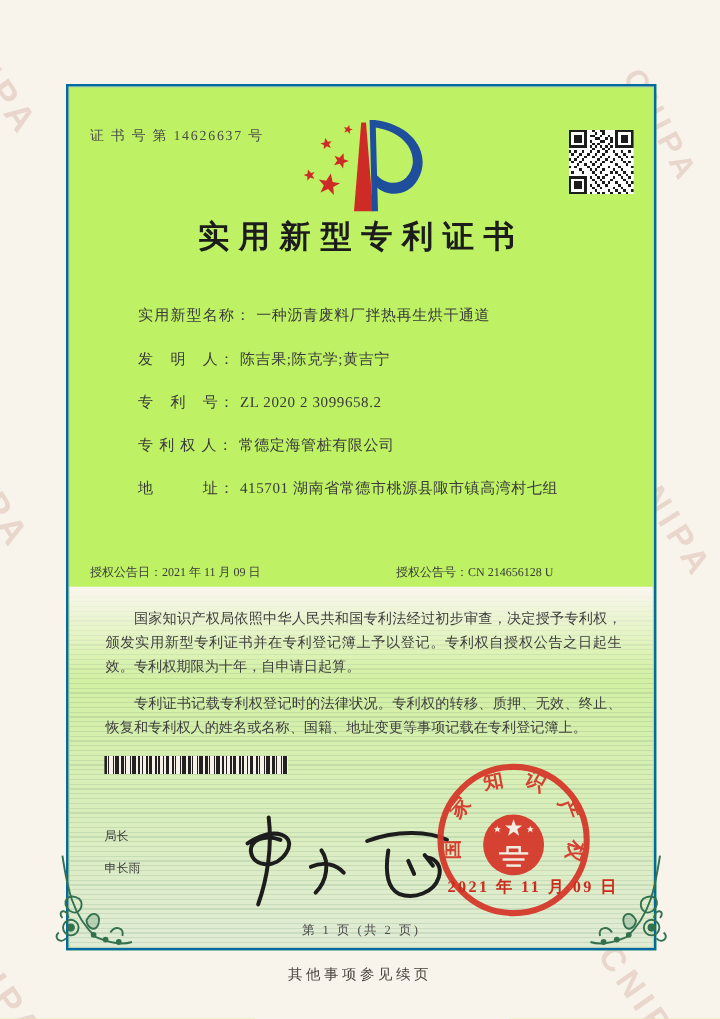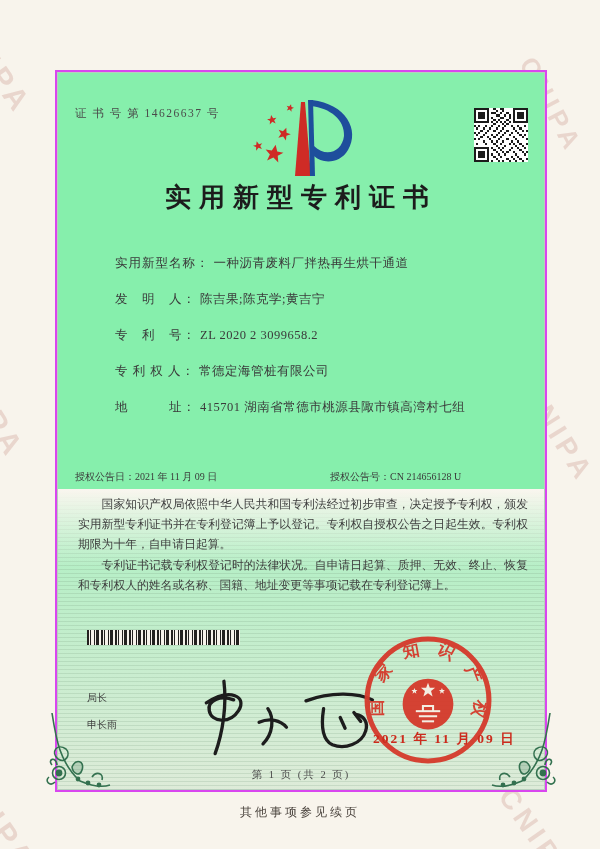--- a/index.html
+++ b/index.html
@@ -14,23 +14,23 @@
   .wm{
     position:absolute;font-weight:bold;letter-spacing:5px;
     color:rgba(214,178,168,0.45);transform-origin:0 0;white-space:nowrap;
     font-family:"Liberation Sans","DejaVu Sans",sans-serif;
     pointer-events:none;
   }
   .wm-grey{color:rgba(152,144,137,0.20);}
   
   .frame{
     position:absolute;left:55px;top:70px;width:492px;height:722px;
-    box-sizing:border-box;border:2px solid #d946ef;
+    box-sizing:border-box;border:2px solid #0369a1;
     box-shadow:inset 0 0 0 1px #b7cfbc;
-    background:#86efac;
+    background:#bef264;
   }
   .pattern-bottom{
     position:absolute;left:1px;right:1px;bottom:1px;height:300px;
     background:
       linear-gradient(180deg, rgba(250,246,239,1) 0%, rgba(250,246,239,0) 26%),
       repeating-linear-gradient(180deg, rgba(122,158,128,0.22) 0 1px, rgba(0,0,0,0) 1px 4px),
       linear-gradient(180deg, rgba(235,241,229,0.35), rgba(226,235,219,0.95));
     z-index:0;
   }
   .frame > *{z-index:1;}
@@ -50,21 +50,21 @@
   .field-row .val{margin-left:4px;letter-spacing:0.5px;}
   .grant-row{
     position:absolute;left:18px;top:398px;font-size:10px;color:#3a3a3a;white-space:nowrap;
   }
   .grant-no{position:absolute;left:255px;top:0;white-space:nowrap;}
   
   .body-text{
     position:absolute;left:20px;top:422px;width:452px;
     font-size:11.8px;line-height:20px;color:#3d3d3d;text-align:justify;
   }
-  .body-text p{margin:1px;text-indent:2em;font-family:Liberation Mono, monospace;}
+  .body-text p{margin:11px;text-indent:2em;}
   
   .barcode{
     position:absolute;left:30px;top:558px;width:153px;height:15px;
     background:repeating-linear-gradient(90deg,
       #23211f 0 2px, #f6f2ea 2px 3px,
       #23211f 3px 4px, #f6f2ea 4px 7px,
       #23211f 7px 8px, #f6f2ea 8px 9px,
       #23211f 9px 12px, #f6f2ea 12px 14px);
   }
   .signer{position:absolute;left:30px;top:612px;font-size:10px;color:#3a3a3a;line-height:27px;}
@@ -151,21 +151,21 @@
 
     <div class="grant-row">
       <span>授权公告日：</span><span>2021 年 11 月 09 日</span>
       <span class="grant-no">
         <span>授权公告号：</span><span>CN 214656128 U</span>
       </span>
     </div>
 
     <div class="body-text">
       <p>国家知识产权局依照中华人民共和国专利法经过初步审查，决定授予专利权，颁发实用新型专利证书并在专利登记簿上予以登记。专利权自授权公告之日起生效。专利权期限为十年，自申请日起算。</p>
-      <p>专利证书记载专利权登记时的法律状况。自申请日起算、质押、无效、终止、恢复和专利权人的姓名或名称、国籍、地址变更等事项记载在专利登记簿上。</p>
+      <p>专利证书记载专利权登记时的法律状况。专利权的转移、质押、无效、终止、恢复和专利权人的姓名或名称、国籍、地址变更等事项记载在专利登记簿上。</p>
     </div>
 
     <div class="barcode"></div>
 
     <div class="signer">
       <div>局长</div>
       <div>申长雨</div>
     </div>
 
     <svg class="signature" viewBox="0 0 220 90" fill="none" stroke="#1d1d1d" stroke-width="3.4" stroke-linecap="round">

